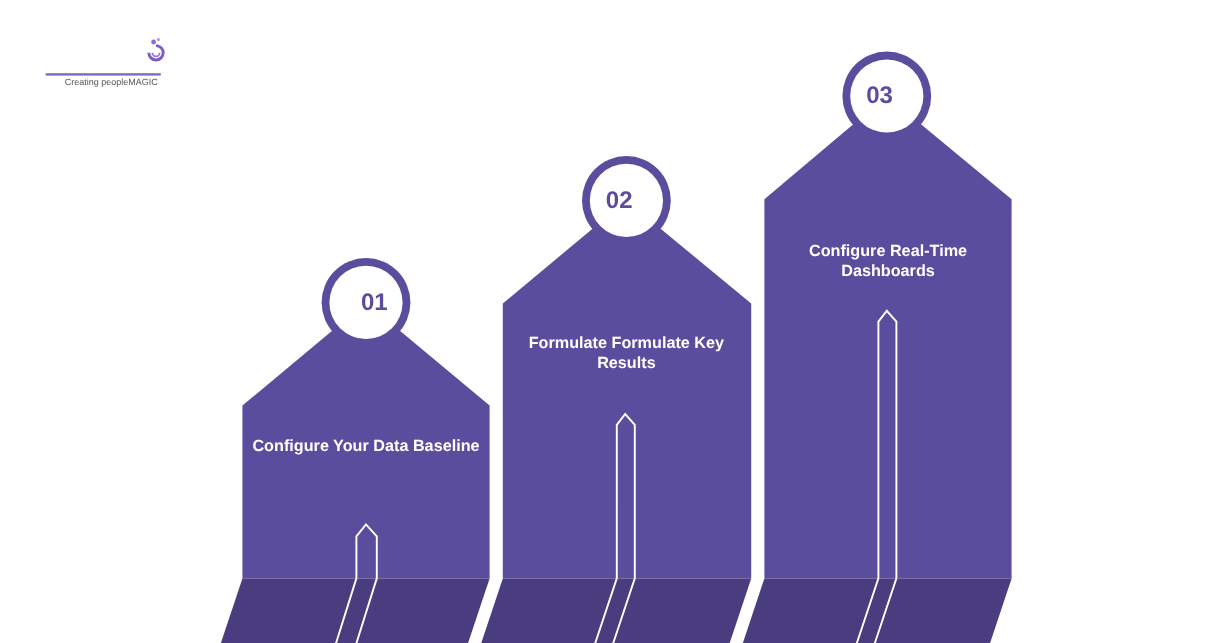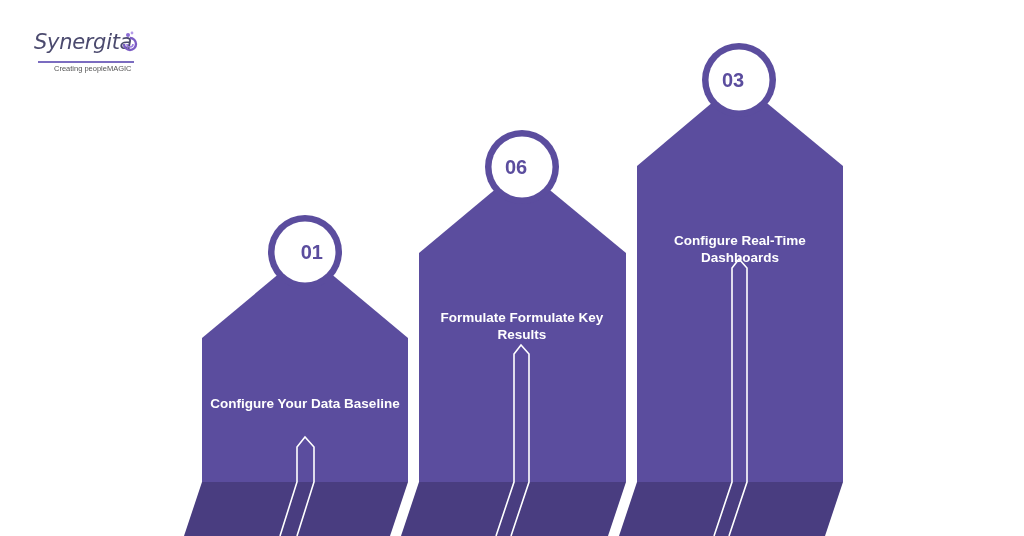--- a/index.html
+++ b/index.html
@@ -4,27 +4,26 @@
 <style>
   html, body { margin:0; padding:0; }
   body { width:1024px; height:536px; background:#ffffff; position:relative; overflow:hidden; font-family:"Liberation Sans", sans-serif; }
   .logo { position:absolute; left:34px; top:28px; width:110px; height:48px; }
   .logo-word { position:absolute; left:0; top:2px; font-family:"DejaVu Sans", sans-serif; font-style:italic; font-size:21px; color:#4b4a6e; letter-spacing:-0.3px; }
   .logo-line { position:absolute; left:4px; top:33px; width:96px; height:2px; background:#7b6cc0; }
   .logo-tag { position:absolute; left:20px; top:36px; font-size:7.5px; color:#555; font-family:"Liberation Sans", sans-serif; white-space:nowrap; }
   .logo-mark { position:absolute; left:84px; top:2px; width:22px; height:26px; }
   svg.stage { position:absolute; left:0; top:0; }
   .num { position:absolute; width:48px; text-align:center; font-weight:bold; font-size:20px; color:#5b4d9e; font-family:"Liberation Sans", sans-serif; }
-  .label { position:absolute; width:190px; text-align:center; font-weight:bold; font-size:13.5px; line-height:17px; color:#ffffff; font-family:"Liberation Sans", sans-serif;margin-top:32px; }
+  .label { position:absolute; width:190px; text-align:center; font-weight:bold; font-size:13.5px; line-height:17px; color:#ffffff; font-family:"Liberation Sans", sans-serif; }
 </style>
 </head>
 <body>
 
 <div class="logo">
-  <span class="logo-word">Synergita</span>
   <svg class="logo-mark" viewBox="0 0 22 26">
     <path d="M6 14 a6 6 0 1 0 12 0 a6 6 0 0 0 -6 -6" fill="none" stroke="#7b5cc4" stroke-width="2.4"></path>
     <path d="M9 14 a3 3 0 1 0 6 0" fill="none" stroke="#9b7de0" stroke-width="1.6"></path>
     <circle cx="10" cy="5" r="2" fill="#8a6bd4"></circle>
     <circle cx="14" cy="3" r="1.4" fill="#b49ae8"></circle>
   </svg>
   <div class="logo-line"></div>
   <span class="logo-tag">Creating peopleMAGIC</span>
 </div>
 
@@ -49,18 +48,18 @@
   <g>
     <polygon points="637,166 739,80 843,166 843,482 637,482" fill="#5b4d9e"></polygon>
     <polygon points="637,482 843,482 825,536 619,536" fill="#493d80"></polygon>
     <circle cx="739" cy="80" r="37" fill="#5b4d9e"></circle>
     <circle cx="739" cy="80" r="30.5" fill="#ffffff"></circle>
     <polyline points="729,536 747,482 747,268 739,259 732,268 732,482 714,536" fill="none" stroke="#ffffff" stroke-width="1.6"></polyline>
   </g>
 </svg>
 
 <div class="num" style="left:275px; top:241px;text-align:right;">01</div>
-<div class="num" style="left:492px; top:156px;">06</div>
+<div class="num" style="left:492px; top:156px;">02</div>
 <div class="num" style="left:709px; top:69px;">03</div>
 
 <div class="label" style="left:210px; top:363px; width:190px;">Configure Your Data Baseline</div>
 <div class="label" style="left:437px; top:277px; width:170px;">Formulate Formulate Key Results</div>
 <div class="label" style="left:660px; top:200px; width:160px;">Configure Real-Time Dashboards</div>
 
 </body></html>

